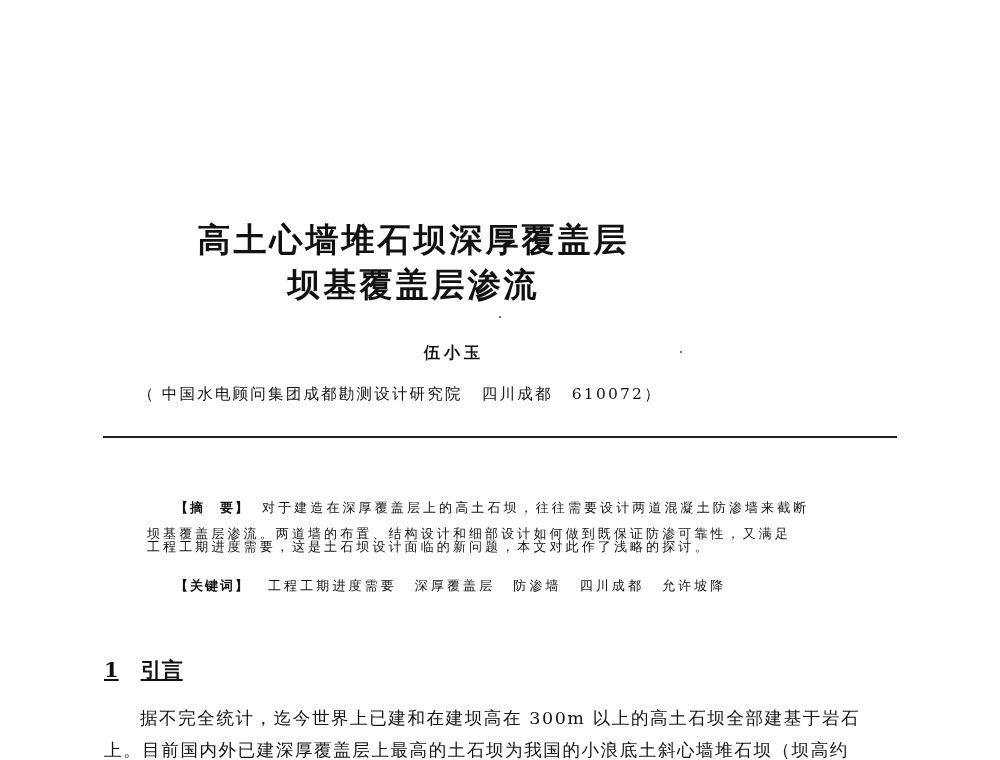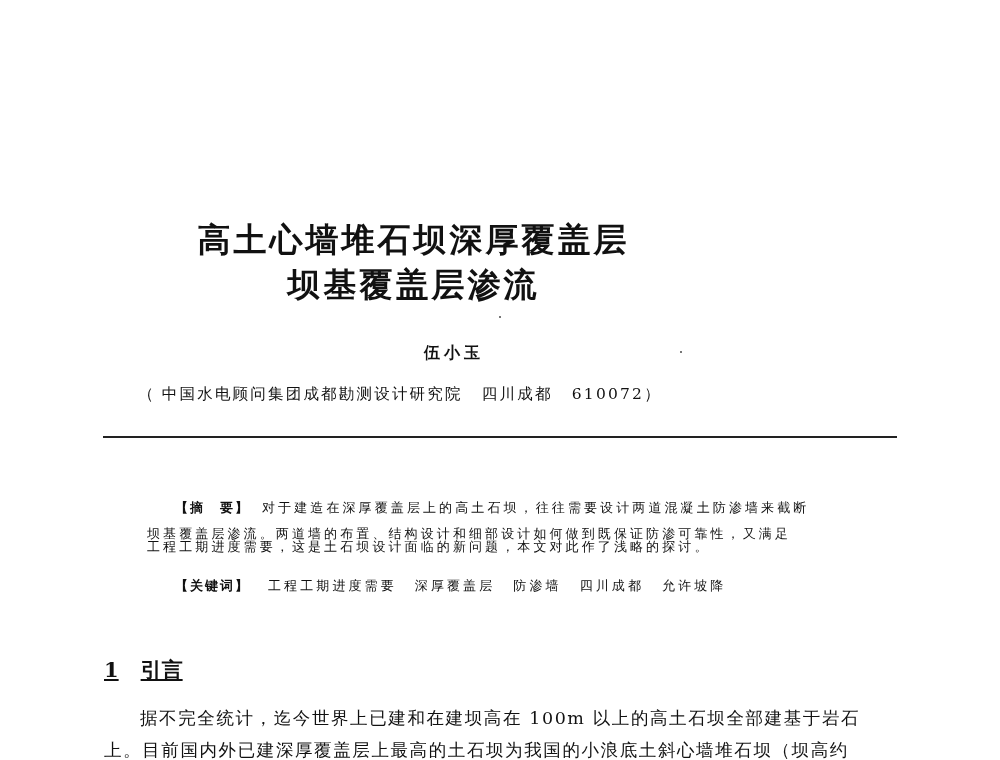--- a/index.html
+++ b/index.html
@@ -47,17 +47,17 @@
 <div class="abs a2">坝基覆盖层渗流。两道墙的布置、结构设计和细部设计如何做到既保证防渗可靠性，又满足</div>
 <div class="abs a3">工程工期进度需要，这是土石坝设计面临的新问题，本文对此作了浅略的探讨。</div>
 <div class="abs a4 kw">
   <span class="lbl">【关键词】</span><span>工程工期进度需要</span><span>深厚覆盖层</span><span>防渗墙</span><span>四川成都</span><span>允许坡降</span>
 </div>
 
 <div class="sec">
   <span class="num">1</span><span>引言</span>
 </div>
 
-<div class="body b1">据不完全统计，迄今世界上已建和在建坝高在 100m 以上的高土石坝全部建基于岩石</div>
+<div class="body b1">据不完全统计，迄今世界上已建和在建坝高在 300m 以上的高土石坝全部建基于岩石</div>
 <div class="body b2">上。目前国内外已建深厚覆盖层上最高的土石坝为我国的小浪底土斜心墙堆石坝（坝高约</div>
 
 <div class="dot" style="left:499px; top:316px;"></div>
 <div class="dot" style="left:680px; top:351px;"></div>
 
 </body></html>

